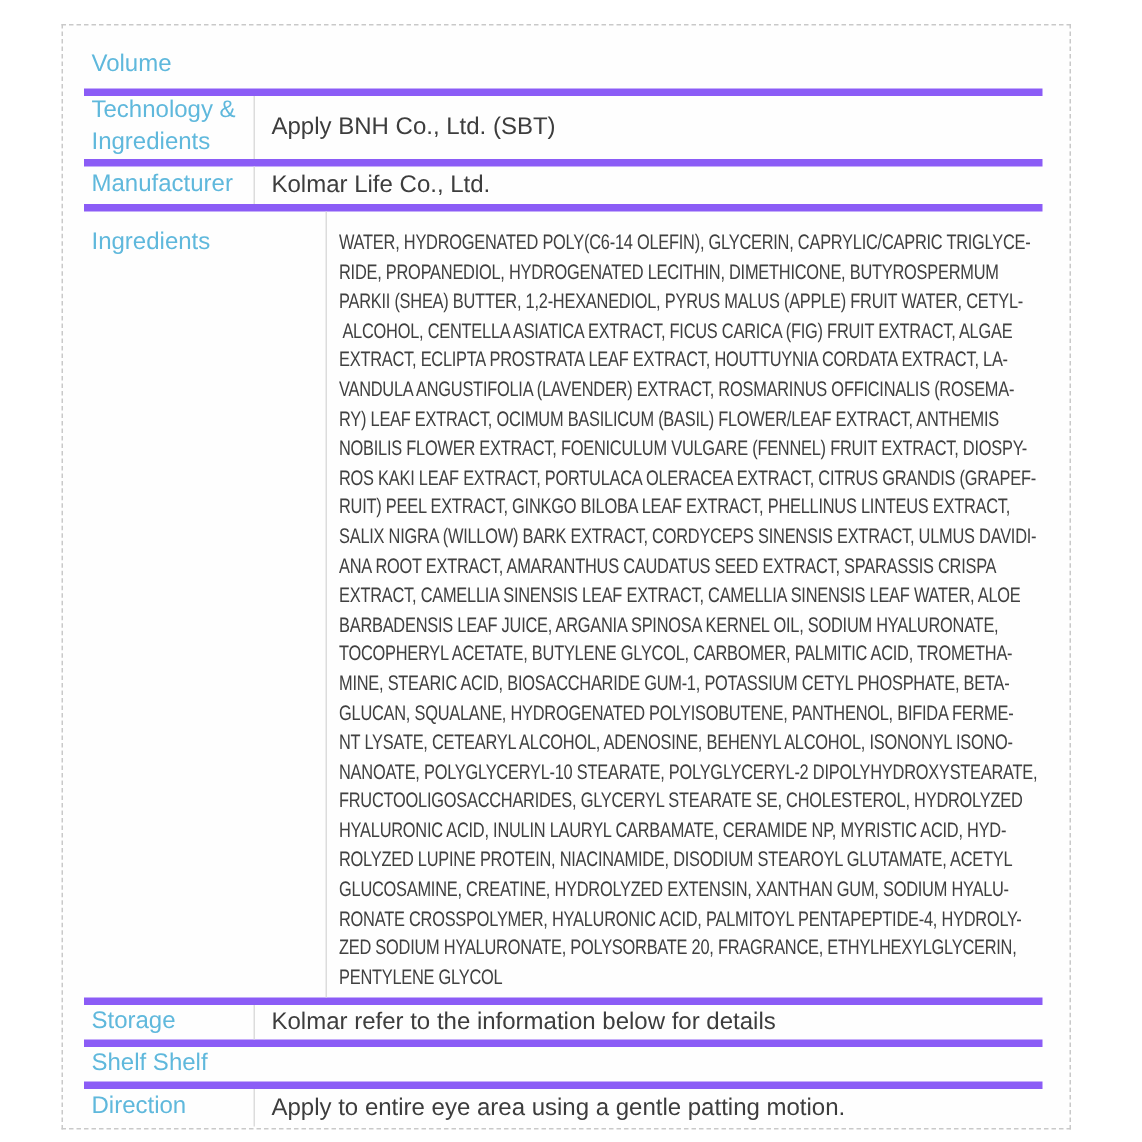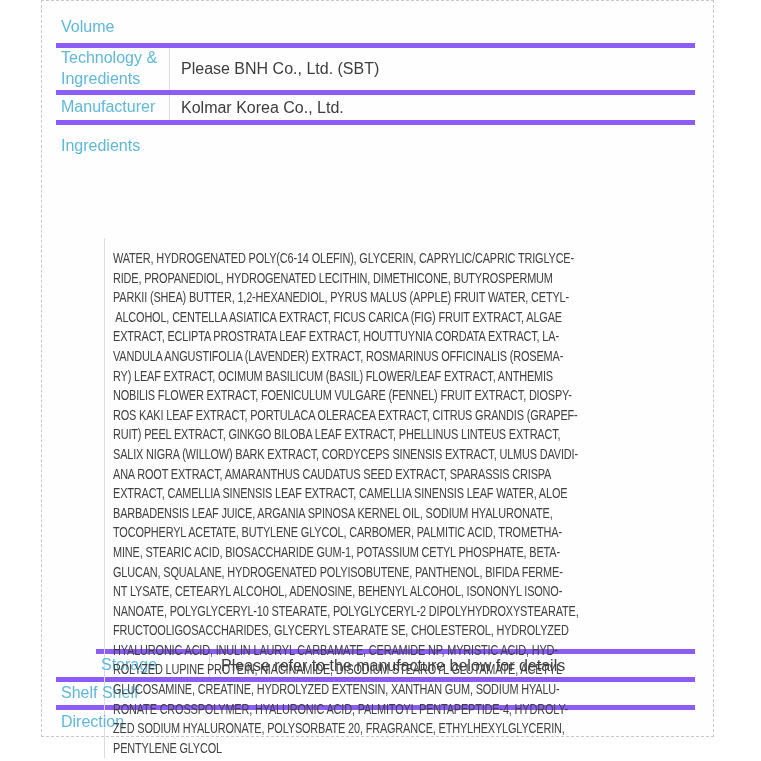--- a/index.html
+++ b/index.html
@@ -2,43 +2,43 @@
 <html><head>
 <meta charset="utf-8">
 <style>
   html, body { margin:0; padding:0; }
   body {
     width:761px; height:761px; background:#ffffff; position:relative;
     font-family:"Liberation Sans","DejaVu Sans",sans-serif;
     -webkit-font-smoothing:antialiased;
   }
   .panel {
-    position:absolute; left:41px; top:0; width:673px; height:737px;
+    position:absolute; left:41px; top:16px; width:673px; height:737px;
     border:1px dashed #c9c9c9; background:#fefefe; box-sizing:border-box;
   }
   .spec-table {
     position:absolute; left:14px; top:10px; right:18px;
   }
   .row { display:flex; border-top:5px solid #8b5cf6; box-sizing:border-box; }
   .row.first { border-top:none; }
   .label-cell {
     flex:0 0 113px; width:113px; box-sizing:border-box;
     color:#5fb8dc; font-size:16px; line-height:1.3;
     padding:0 8px 0 5px; display:flex; align-items:center;
   }
   .value-cell {
     flex:1; border-left:1px solid #dcdcdc; box-sizing:border-box;
     color:#3d3d3d; font-size:16px; padding-left:11px;
     display:flex; align-items:center; min-width:0;
   }
   .h-volume   { height:32px; }
   .h-tech     { height:47px; }
   .h-manu     { height:30px; }
-  .h-ingr     { height:529px;flex-direction:column; }
-  .h-storage  { height:28px;margin-left:40px; }
+  .h-ingr     { height:529px; }
+  .h-storage  { height:28px; }
   .h-shelf    { height:28px; }
   .h-direction{ height:30px; }
   .row.top-align .label-cell { align-items:flex-start; padding-top:11px; }
   .row.top-align .value-cell { align-items:flex-start; display:block; padding-top:11px; padding-left:8px;margin-left:48px; }
   .ingredients-text {
     white-space:pre; font-size:14px; line-height:19.6px;
     letter-spacing:-0.2px; color:#404040;
     transform:scaleX(0.78); transform-origin:0 0;
   }
 </style>
@@ -47,26 +47,26 @@
 
 <div class="panel">
   <div class="spec-table">
 
     <div class="row first h-volume">
       <div class="label-cell">Volume</div>
     </div>
 
     <div class="row h-tech">
       <div class="label-cell">Technology &amp; Ingredients</div>
-      <div class="value-cell">Please BNH Co., Ltd. (SBT)</div>
+      <div class="value-cell">Apply BNH Co., Ltd. (SBT)</div>
     </div>
 
     <div class="row h-manu">
       <div class="label-cell">Manufacturer</div>
-      <div class="value-cell">Kolmar Korea Co.,  Ltd.</div>
+      <div class="value-cell">Kolmar Life Co.,  Ltd.</div>
     </div>
 
     <div class="row top-align h-ingr">
       <div class="label-cell">Ingredients</div>
       <div class="value-cell">
         <div class="ingredients-text">WATER, HYDROGENATED POLY(C6-14 OLEFIN), GLYCERIN, CAPRYLIC/CAPRIC TRIGLYCE-
 RIDE, PROPANEDIOL, HYDROGENATED LECITHIN, DIMETHICONE, BUTYROSPERMUM
 PARKII (SHEA) BUTTER, 1,2-HEXANEDIOL, PYRUS MALUS (APPLE) FRUIT WATER, CETYL-
  ALCOHOL, CENTELLA ASIATICA EXTRACT, FICUS CARICA (FIG) FRUIT EXTRACT, ALGAE
 EXTRACT, ECLIPTA PROSTRATA LEAF EXTRACT, HOUTTUYNIA CORDATA EXTRACT, LA-
@@ -89,25 +89,26 @@
 ROLYZED LUPINE PROTEIN, NIACINAMIDE, DISODIUM STEAROYL GLUTAMATE, ACETYL
 GLUCOSAMINE, CREATINE, HYDROLYZED EXTENSIN, XANTHAN GUM, SODIUM HYALU-
 RONATE CROSSPOLYMER, HYALURONIC ACID, PALMITOYL PENTAPEPTIDE-4, HYDROLY-
 ZED SODIUM HYALURONATE, POLYSORBATE 20, FRAGRANCE, ETHYLHEXYLGLYCERIN,
 PENTYLENE GLYCOL</div>
       </div>
     </div>
 
     <div class="row h-storage">
       <div class="label-cell">Storage</div>
-      <div class="value-cell">Please refer to the manufacture below for details</div>
+      <div class="value-cell">Kolmar refer to the information below for details</div>
     </div>
 
     <div class="row h-shelf">
       <div class="label-cell">Shelf Shelf</div>
     </div>
 
     <div class="row h-direction">
       <div class="label-cell">Direction</div>
+      <div class="value-cell">Apply to entire eye area using a gentle patting motion.</div>
     </div>
 
   </div>
 </div>
 
 </body></html>

